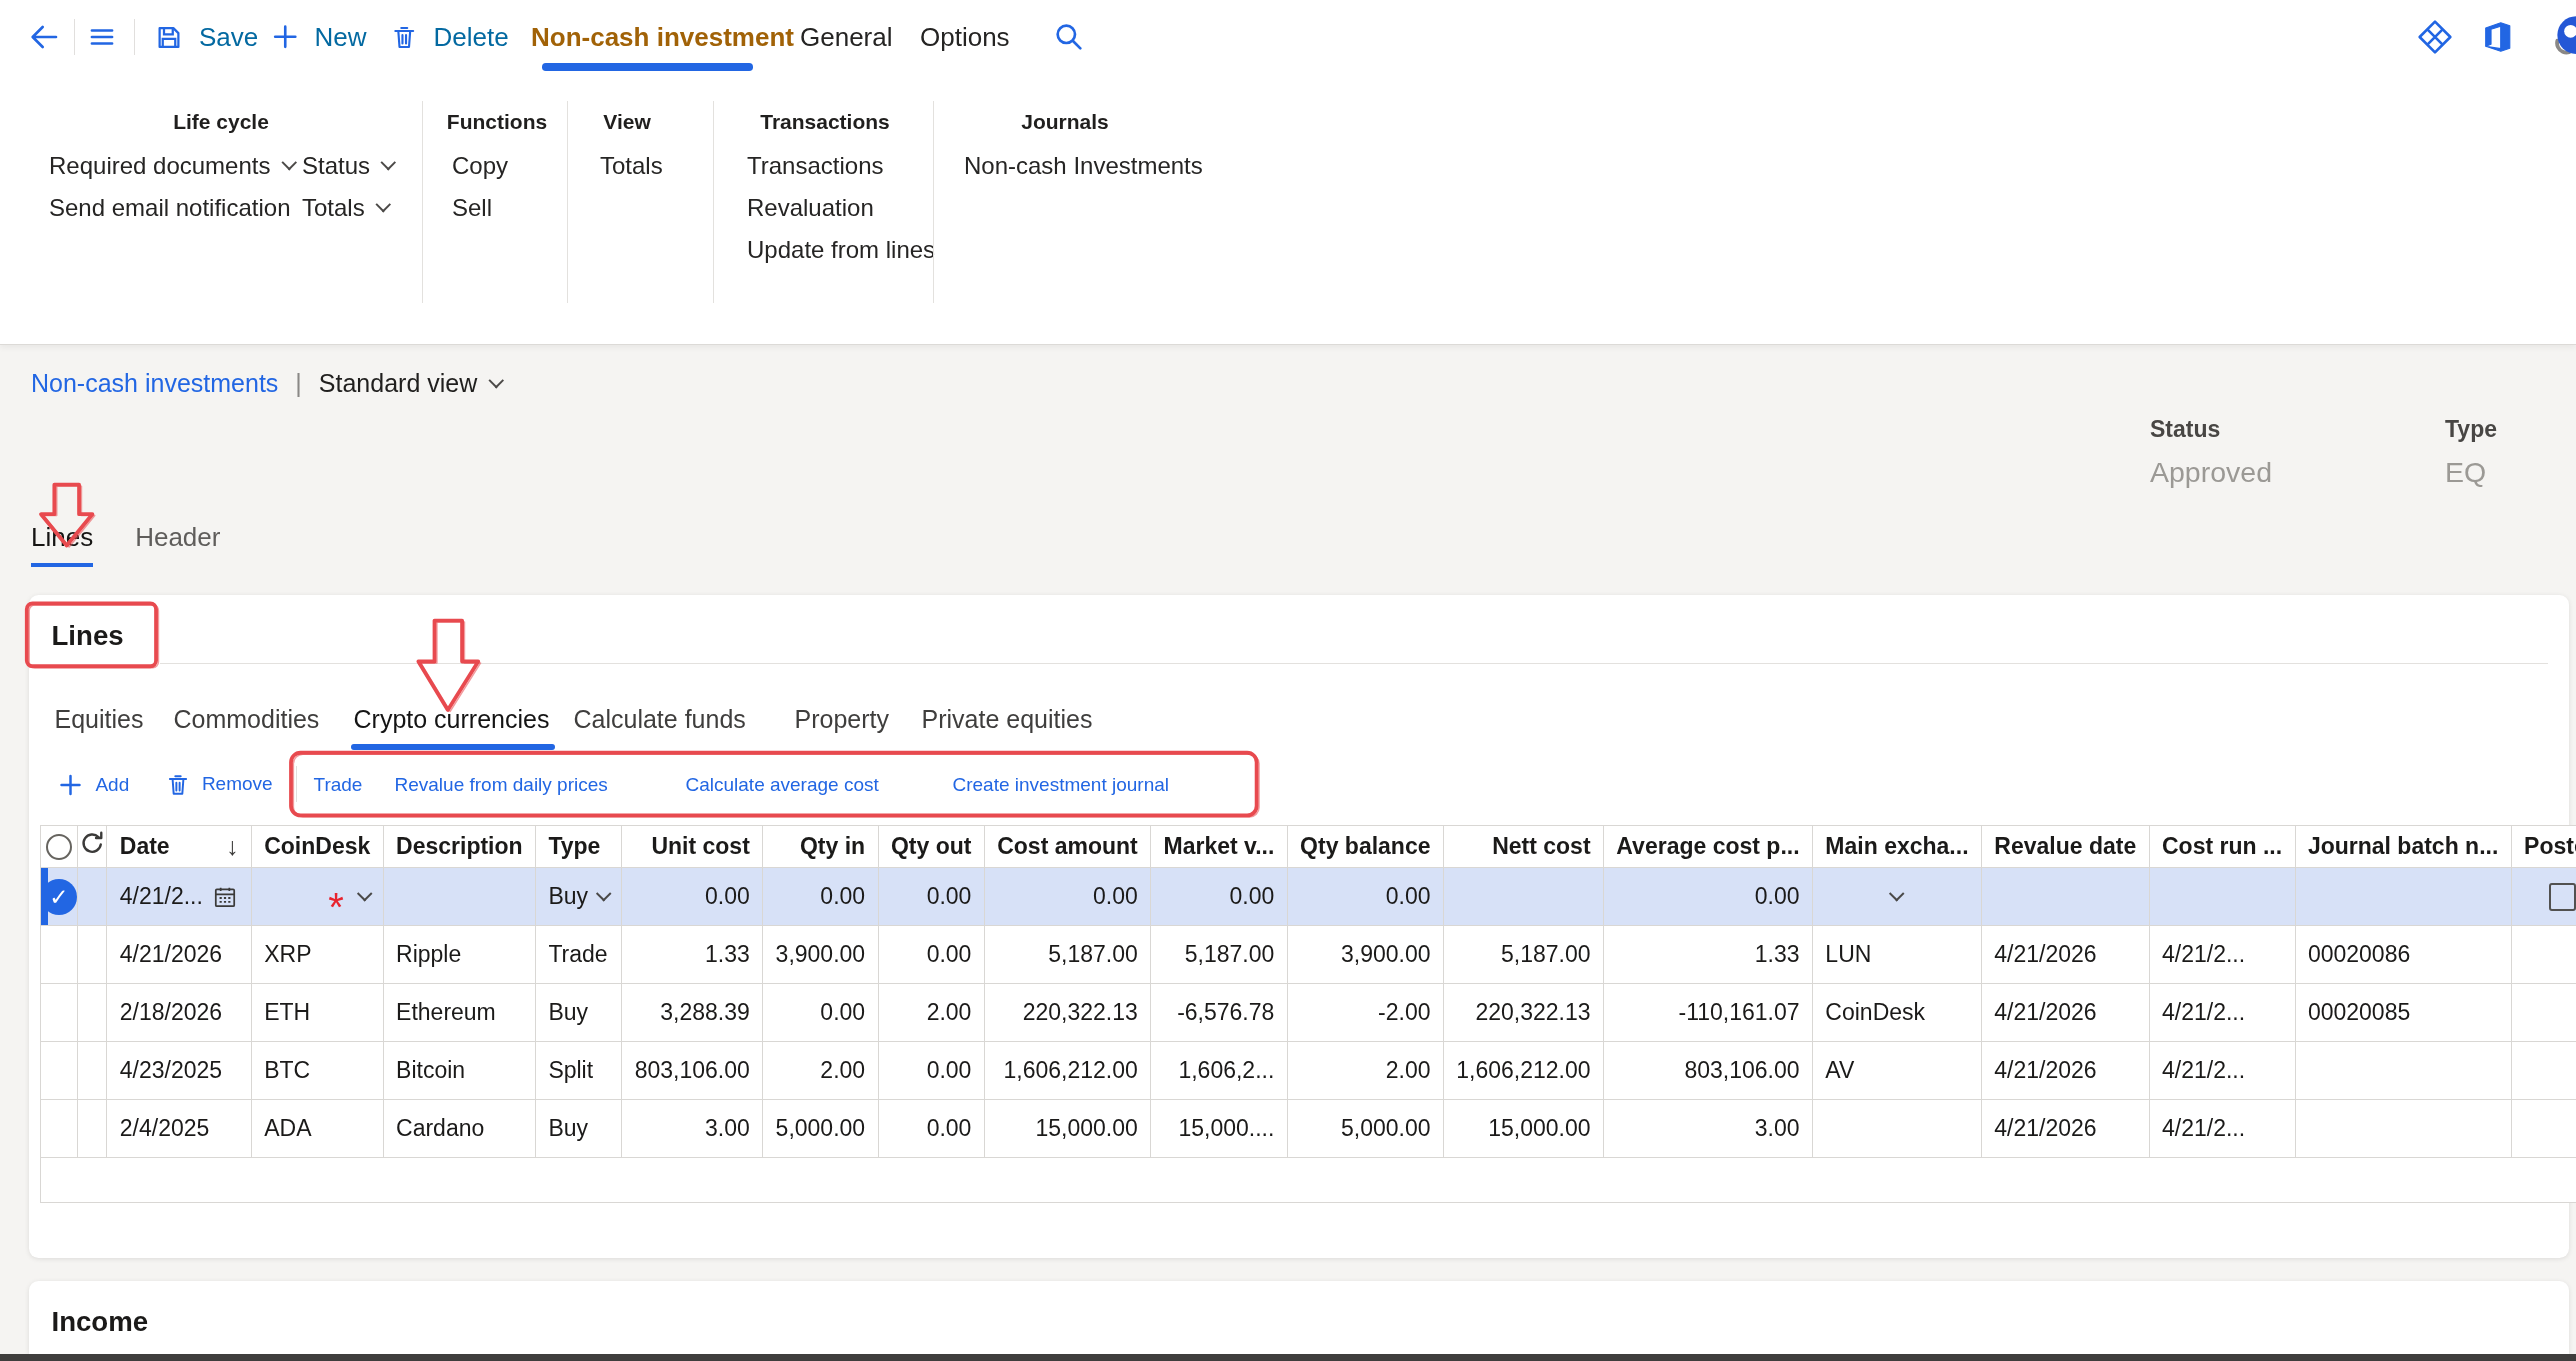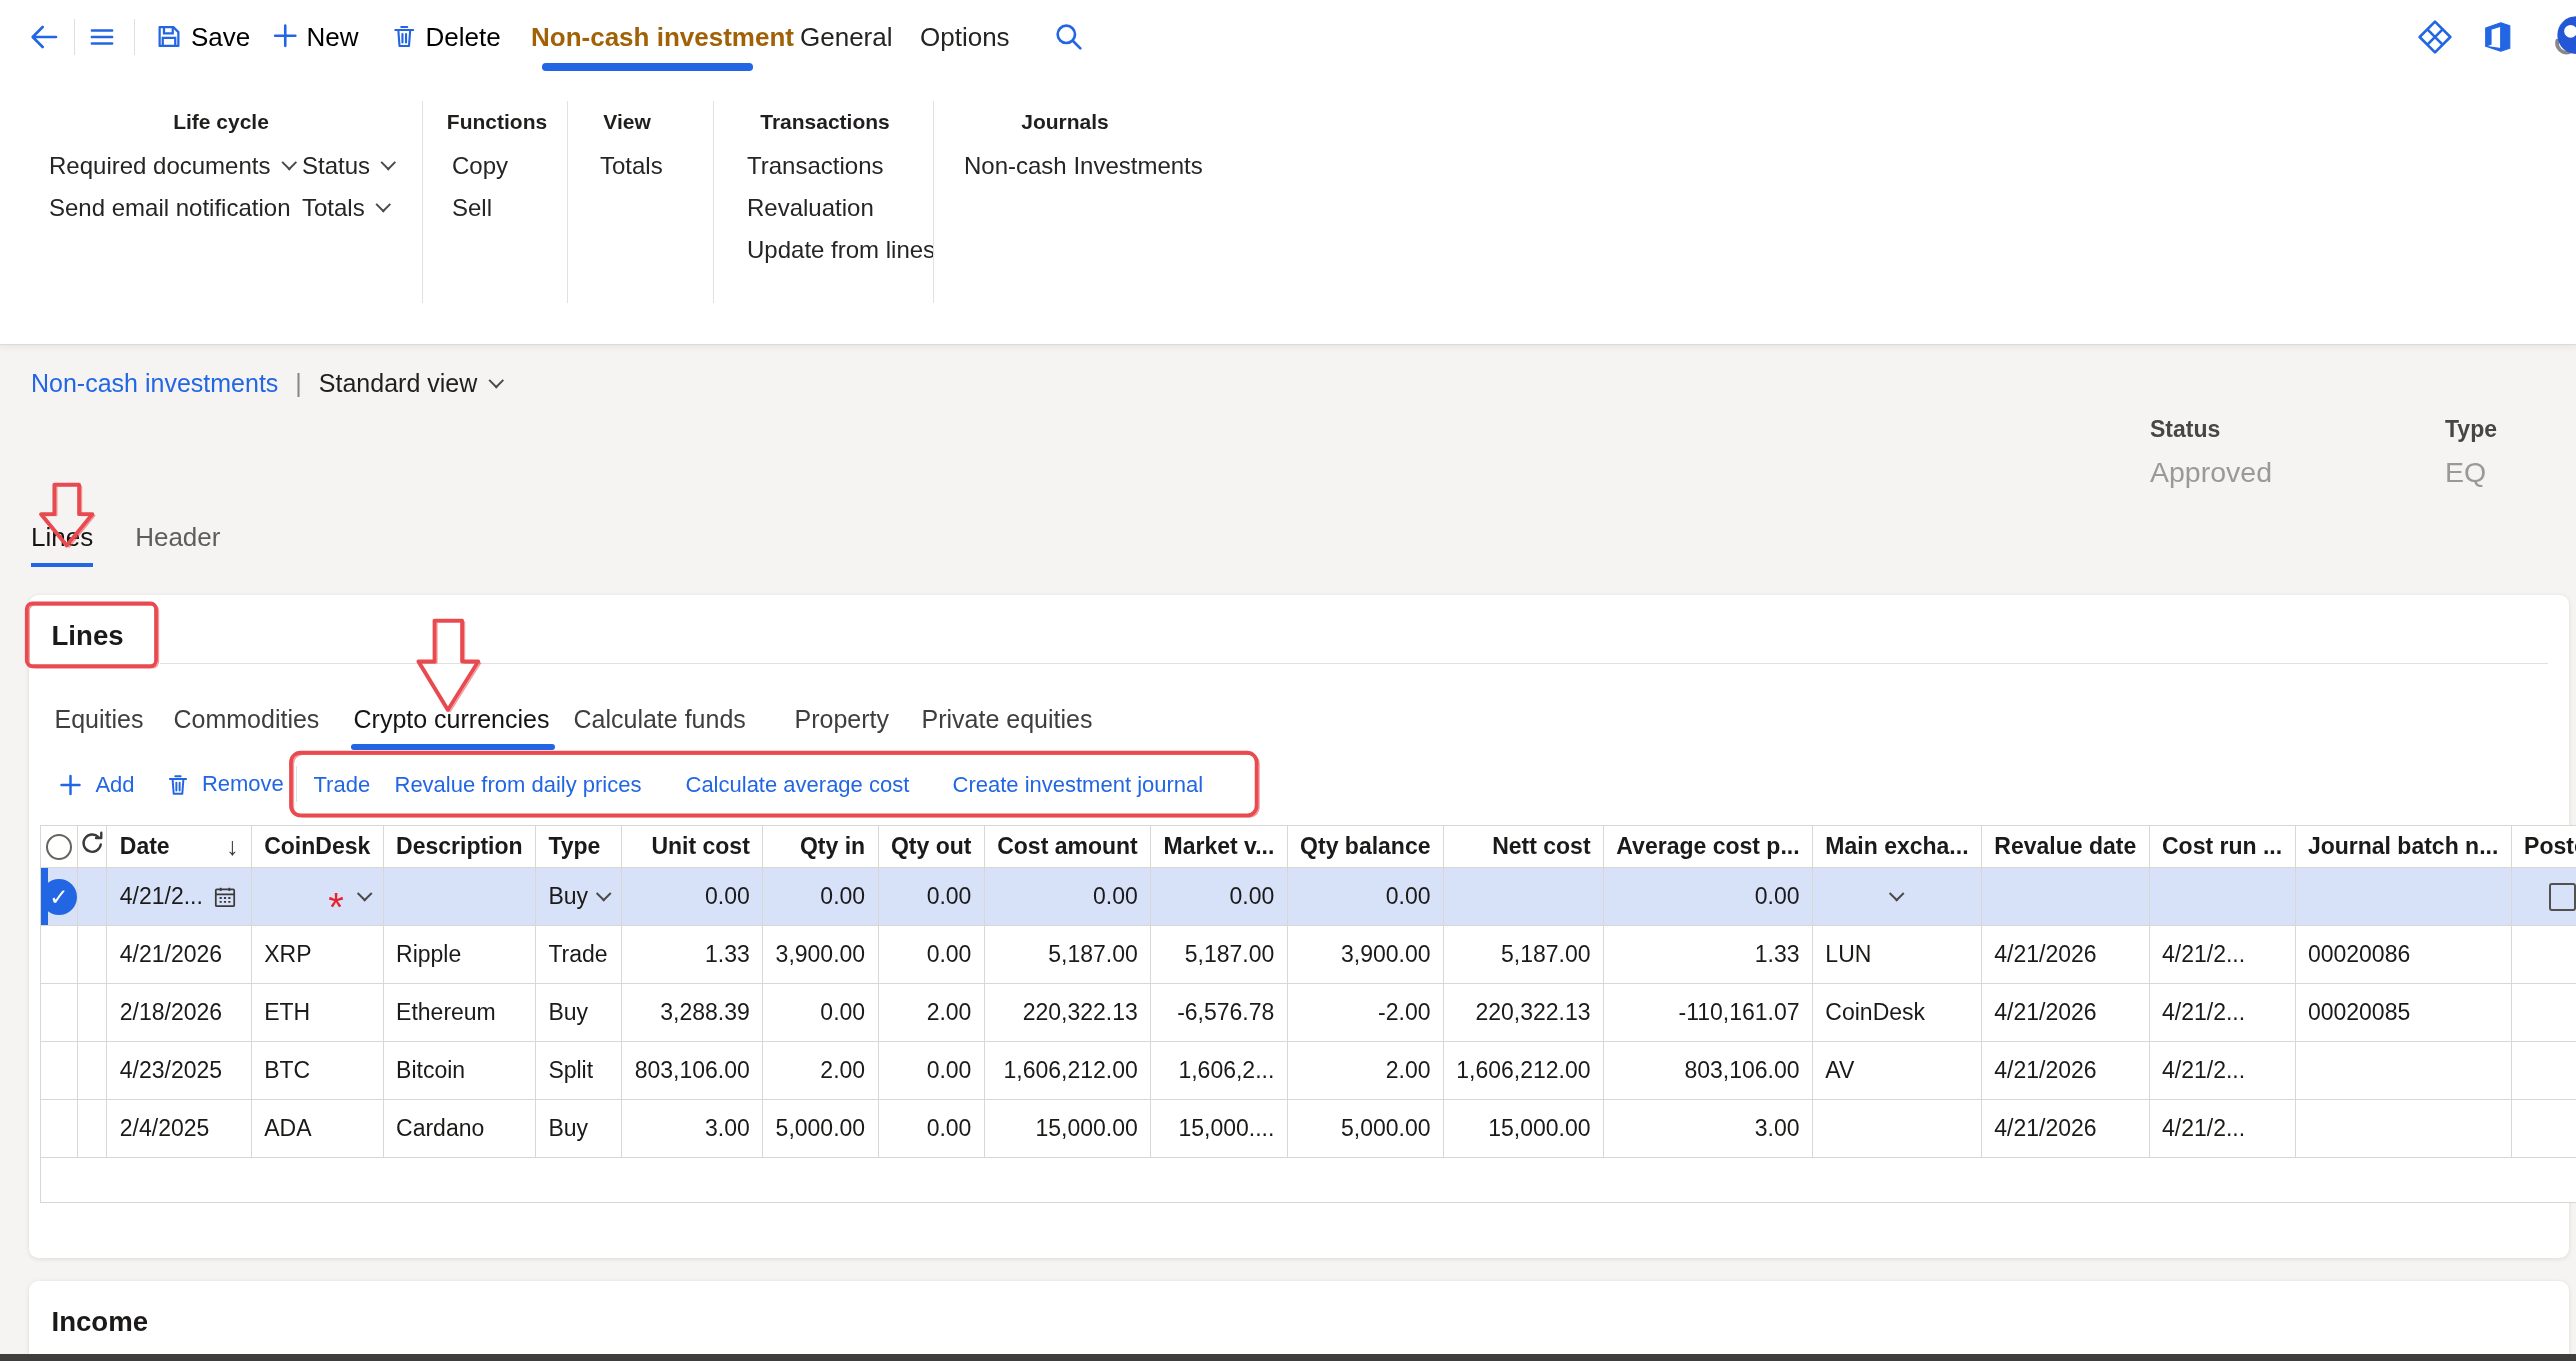--- a/index.html
+++ b/index.html
@@ -3,22 +3,22 @@
 <meta charset="utf-8">
 <style>
   html,body{margin:0;padding:0;background:#f5f4f2;}
   *{box-sizing:border-box;}
   .canvas{position:relative;width:2576px;height:1361px;background:#f5f4f2;
     font-family:"Liberation Sans","DejaVu Sans",sans-serif;color:#1f1e1d;overflow:hidden;}
   button{background:none;border:none;padding:0;margin:0;font:inherit;color:inherit;cursor:pointer;text-align:left;}
 
   
   .topbar{position:absolute;left:0;top:0;right:0;height:74px;background:#fff;z-index:3;}
-  .tbi{position:absolute;top:50%;transform:translateY(-50%);display:flex;align-items:flex-start;gap:7px;
-       font-size:26px;color:#000000;white-space:nowrap;}
+  .tbi{position:absolute;top:50%;transform:translateY(-50%);display:flex;align-items:center;gap:15px;
+       font-size:26px;color:#0369a1;white-space:nowrap;}
   .tbsep{position:absolute;top:19px;height:36px;width:1px;background:#e1dfdd;}
   .tbtab{position:absolute;top:50%;transform:translateY(-50%);font-size:26px;color:#252423;white-space:nowrap;cursor:pointer;}
   .tbtab.active{font-weight:700;color:#a16207;}
   .tab-underline{position:absolute;left:542px;top:63px;width:211px;height:7.6px;background:var(--accent,#2266e3);border-radius:3.8px;}
 
   
   .ribbon{position:absolute;left:0;top:74px;right:0;height:271px;background:#fff;z-index:2;
           border-bottom:1px solid #dcdad7;box-shadow:0 2.9px 5.7px rgba(0,0,0,.05);}
   .rtitle{position:absolute;transform:translate(-50%,-50%);font-size:21px;font-weight:700;color:#201f1e;white-space:nowrap;}
   .ritem{position:absolute;transform:translateY(-50%);font-size:24px;color:#262524;white-space:nowrap;
@@ -53,21 +53,21 @@
   
   .subtabs{position:absolute;left:0;right:0;top:99px;height:49px;}
   .stab{position:absolute;top:7.6px;font-size:25px;color:#3f3e3d;padding:3.8px 0;cursor:pointer;white-space:nowrap;}
   .stab.active{color:#141414;}
   .stab.active::after{content:'';position:absolute;left:-2.9px;right:-5.7px;bottom:-11.4px;height:5.7px;
         background:var(--accent,#2266e3);border-radius:2.9px;}
 
   
   .actions{position:absolute;left:0;right:0;top:158px;height:63px;}
   .act{position:absolute;top:50%;transform:translateY(-50%);display:flex;align-items:center;gap:11.4px;
-       color:var(--accent,#2266e3);font-size:22px;white-space:nowrap;}
+       color:var(--accent,#2266e3);font-size:19px;white-space:nowrap;}
   .act-sep{position:absolute;left:267px;top:13.3px;height:36px;width:1px;background:#e1dfdd;}
 
   
   #lines-grid{position:absolute;left:11.4px;top:230px;border-collapse:collapse;table-layout:fixed;
               background:#fff;font-size:23px;color:#1b1a19;}
   #lines-grid th,#lines-grid td{border:1px solid #d9d7d4;padding:0 12.4px;white-space:nowrap;overflow:hidden;}
   #lines-grid th{height:42px;font-weight:700;text-align:left;}
   #lines-grid td{height:58px;}
   #lines-grid .r{text-align:right;}
   #lines-grid .c{text-align:center;padding:0;}

